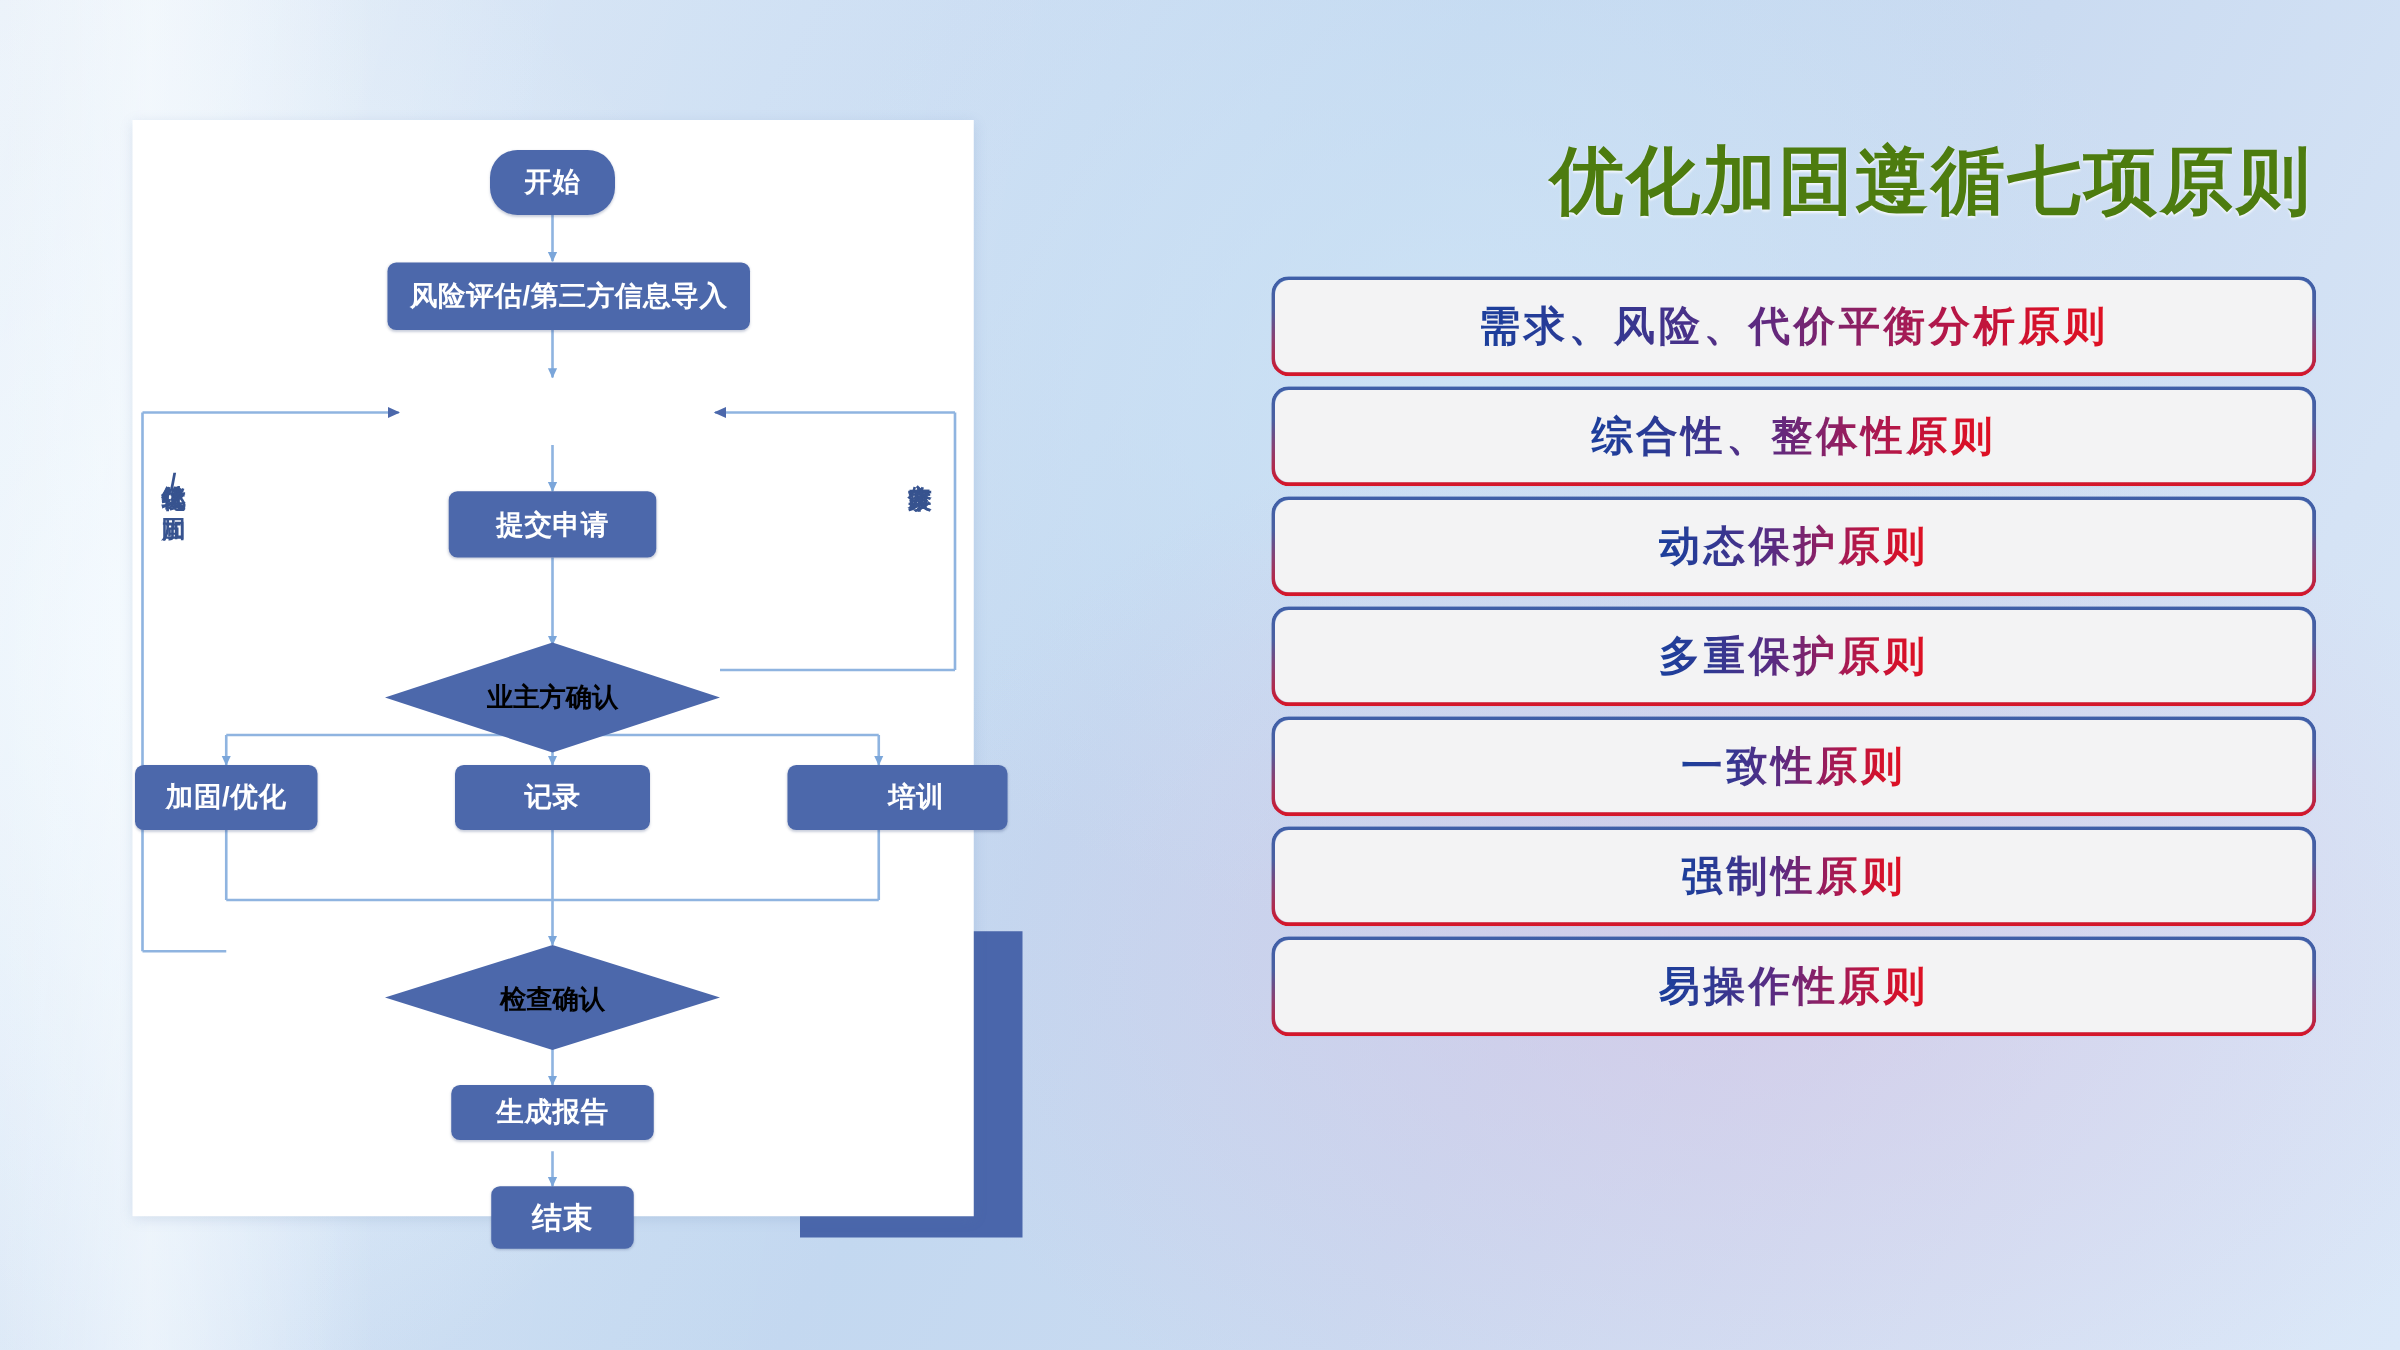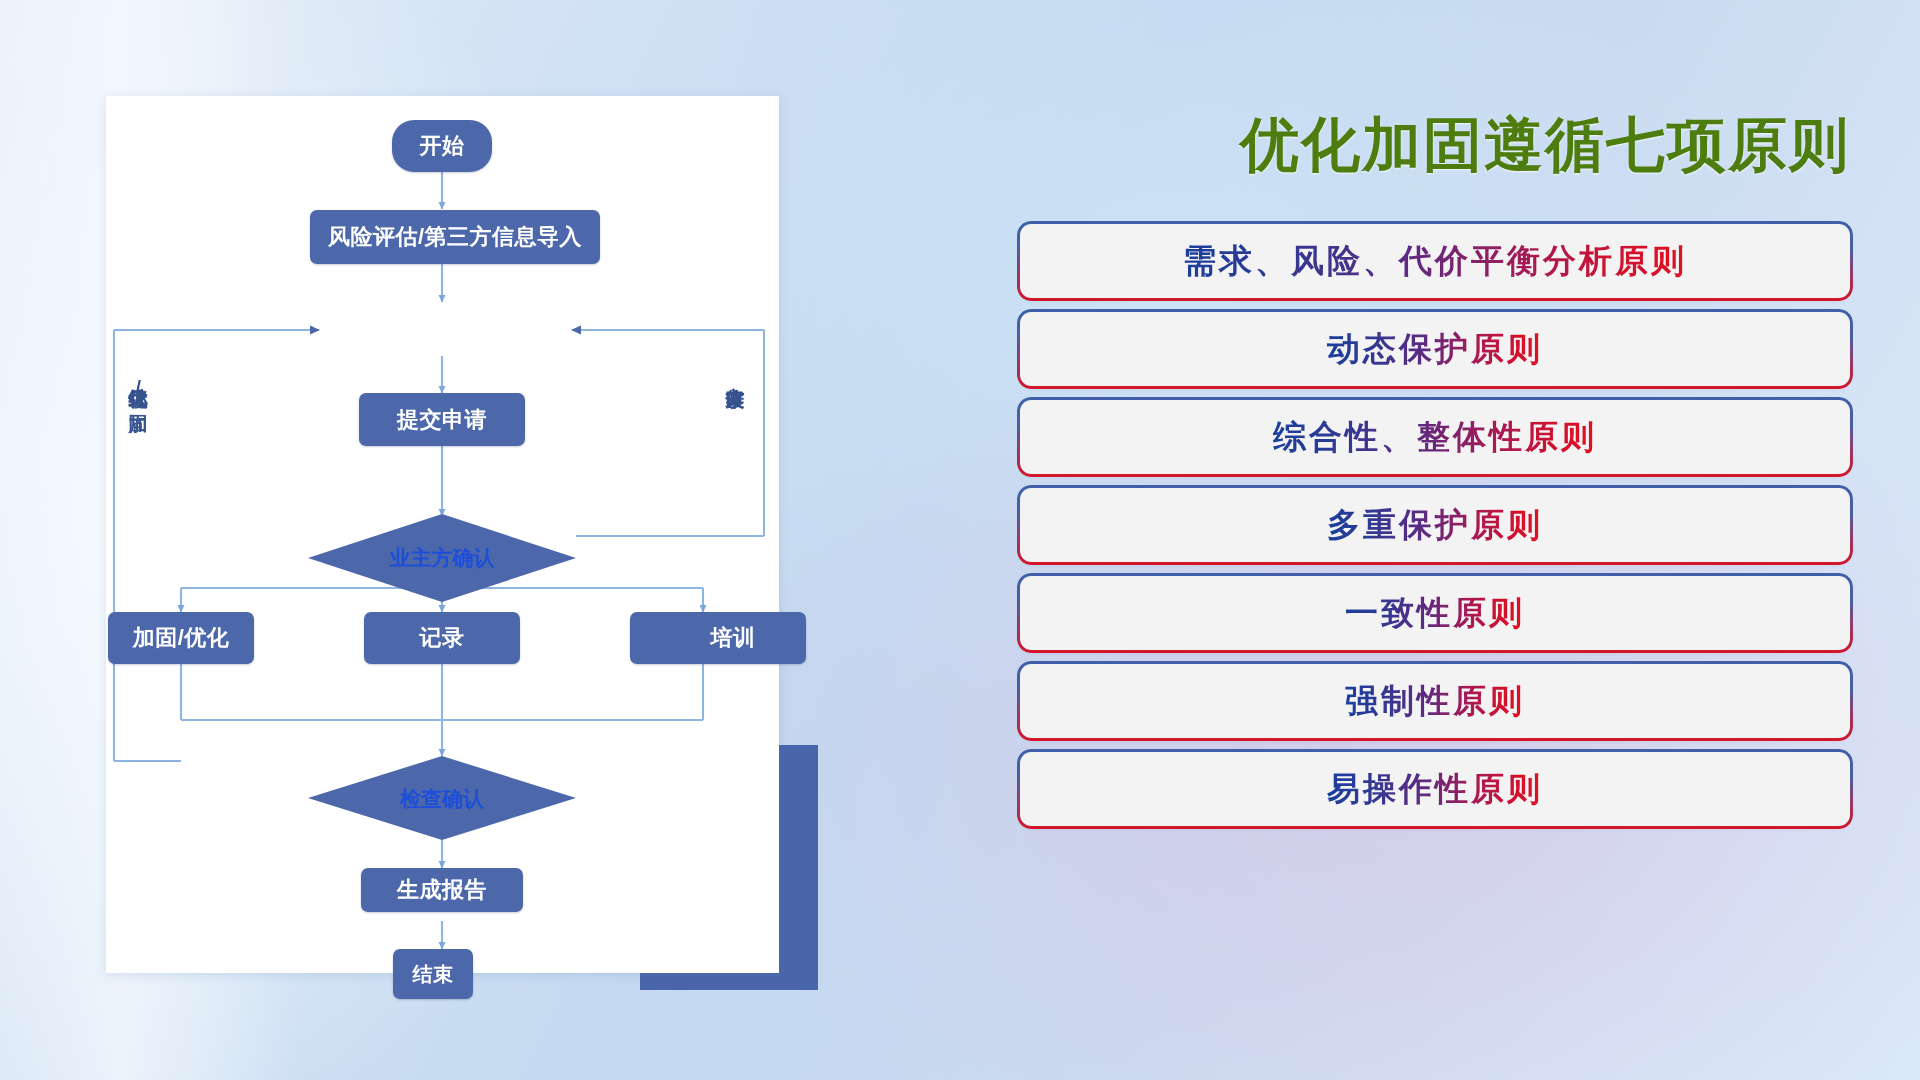--- a/index.html
+++ b/index.html
@@ -77,21 +77,21 @@
     white-space: nowrap;
     user-select: none;
   }
   .node.rect {
     background: #4c68ab;
     border-radius: 7px;
     box-shadow: 0 1px 2px rgba(40,60,110,0.25);
   }
   .diamond-label {
     position: absolute;
-    color: #1d4ed8;
+    color: #000000;
     font-weight: bold;
     white-space: nowrap;
     pointer-events: none;
   }
   .vlabel {
     position: absolute;
     writing-mode: vertical-rl;
     text-orientation: upright;
     color: #37538f;
     font-weight: bold;
@@ -254,21 +254,21 @@
     </div>
 
     <div class="diamond-label" style="left:202px; top:689px; width:268px; text-align:center; font-size:21px;">
       <span>检查确认</span>
     </div>
 
     <div class="node rect" style="left:255px; top:772px; width:162px; height:44px; font-size:22px;">
       <span>生成报告</span>
     </div>
 
-    <div class="node rect" style="left:287px; top:853px; width:80px; height:50px; font-size:20px;">
+    <div class="node rect" style="left:287px; top:853px; width:114px; height:50px; font-size:24px;">
       <span>结束</span>
     </div>
 
     <div class="vlabel" style="left:22px; top:276px; font-size:19px;">继续优化/加固</div>
 
     <div class="vlabel" style="left:619px; top:276px; font-size:19px;">方案修改</div>
 
   </div>
 </div>
 
@@ -276,25 +276,25 @@
 
   <div id="panel-title">优化加固遵循七项原则</div>
 
   <div id="cards">
 
     <div class="pcard">
       <span class="pcard-label">需求、风险、代价平衡分析原则</span>
     </div>
 
     <div class="pcard">
+      <span class="pcard-label">综合性、整体性原则</span>
+    </div>
+
+    <div class="pcard">
       <span class="pcard-label">动态保护原则</span>
-    </div>
-
-    <div class="pcard">
-      <span class="pcard-label">综合性、整体性原则</span>
     </div>
 
     <div class="pcard">
       <span class="pcard-label">多重保护原则</span>
     </div>
 
     <div class="pcard">
       <span class="pcard-label">一致性原则</span>
     </div>
 

